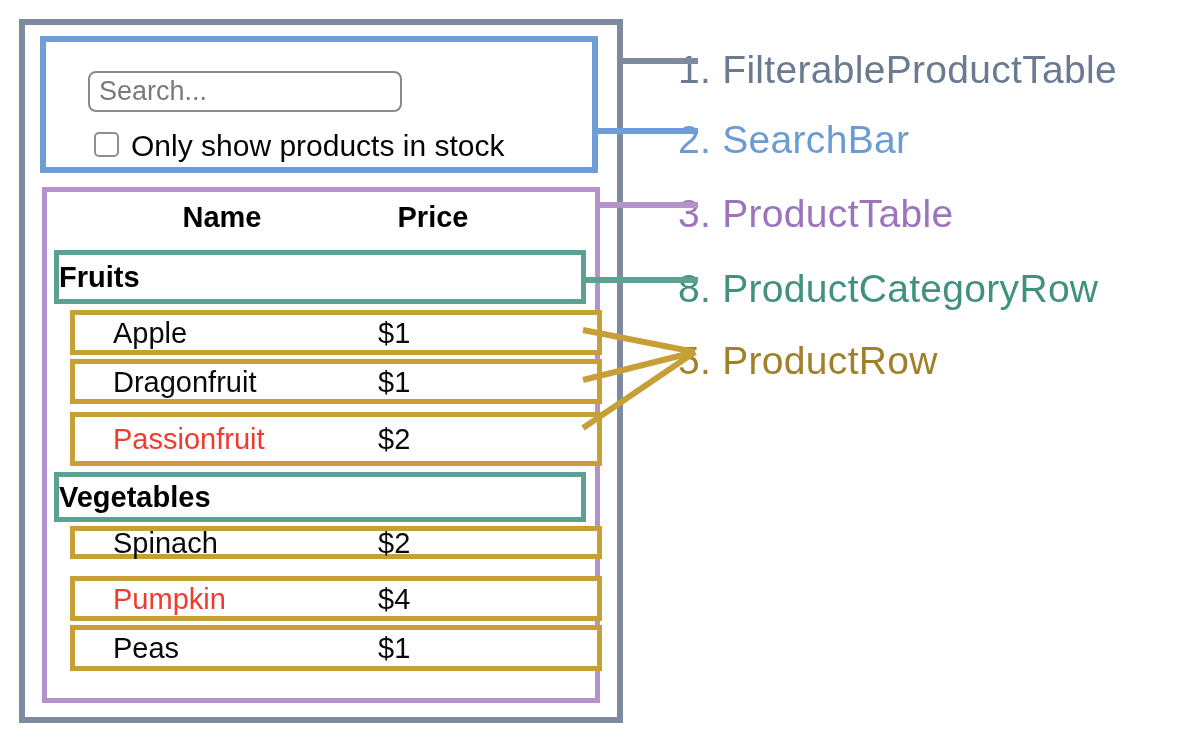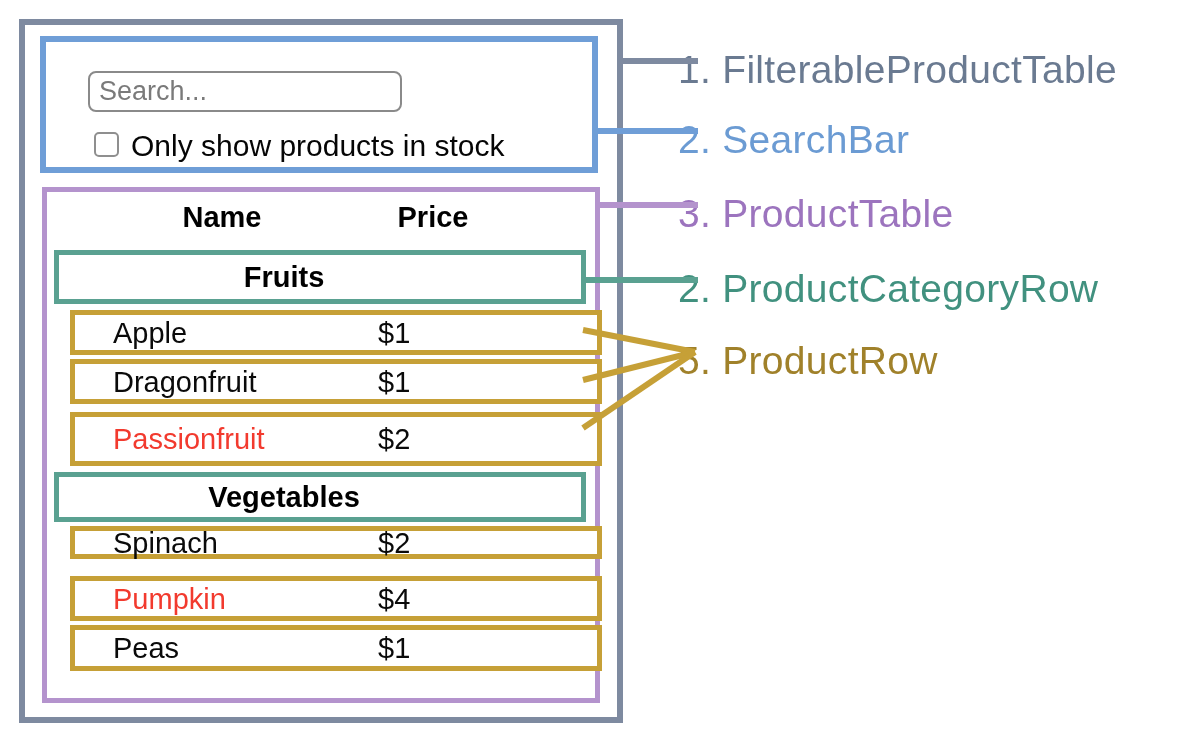--- a/index.html
+++ b/index.html
@@ -90,21 +90,20 @@
     left: 54px; width: 532px;
     background: #ffffff;
     z-index: 3;
   }
   .category-row { border: 5px solid #5aa191; }
   .product-row  { border: 5px solid #c6a037; margin-left: 16px; }
   .category-label {
     position: absolute;
     left: 0; top: 50%; transform: translateY(-50%);
     width: 450px;
-    text-align: center;
     font-size: 29px; font-weight: bold; color: #000000;
     white-space: nowrap;
   }
   .cell-name {
     position: absolute;
     left: 38px; top: 50%; transform: translateY(-50%);
     font-size: 29px; color: #0a0a0a;
     white-space: nowrap;
   }
   .cell-name.red { color: #f23a2e; }
@@ -194,21 +193,21 @@
     <span class="cell-price">$4</span>
   </div>
   <div class="row product-row" id="row-peas">
     <span class="cell-name">Peas</span>
     <span class="cell-price">$1</span>
   </div>
 
   <div class="legend-label" id="legend-1">1. FilterableProductTable</div>
   <div class="legend-label" id="legend-2">2. SearchBar</div>
   <div class="legend-label" id="legend-3">3. ProductTable</div>
-  <div class="legend-label" id="legend-4">2. ProductCategoryRow</div>
+  <div class="legend-label" id="legend-4">8. ProductCategoryRow</div>
   <div class="legend-label" id="legend-5">5. ProductRow</div>
 
   <svg id="connectors" viewBox="0 0 1200 744" xmlns="http://www.w3.org/2000/svg">
     <line x1="617" y1="61" x2="698" y2="61" stroke="#7e8aa0" stroke-width="6"></line>
     <line x1="592" y1="131" x2="698" y2="131" stroke="#6f9ed7" stroke-width="6"></line>
     <line x1="595" y1="205" x2="698" y2="205" stroke="#b493cd" stroke-width="6"></line>
     <line x1="581" y1="280" x2="698" y2="280" stroke="#5aa191" stroke-width="6"></line>
     <line x1="583" y1="330" x2="695" y2="352" stroke="#c6a037" stroke-width="6"></line>
     <line x1="583" y1="380" x2="695" y2="352" stroke="#c6a037" stroke-width="6"></line>
     <line x1="583" y1="428" x2="695" y2="352" stroke="#c6a037" stroke-width="6"></line>

